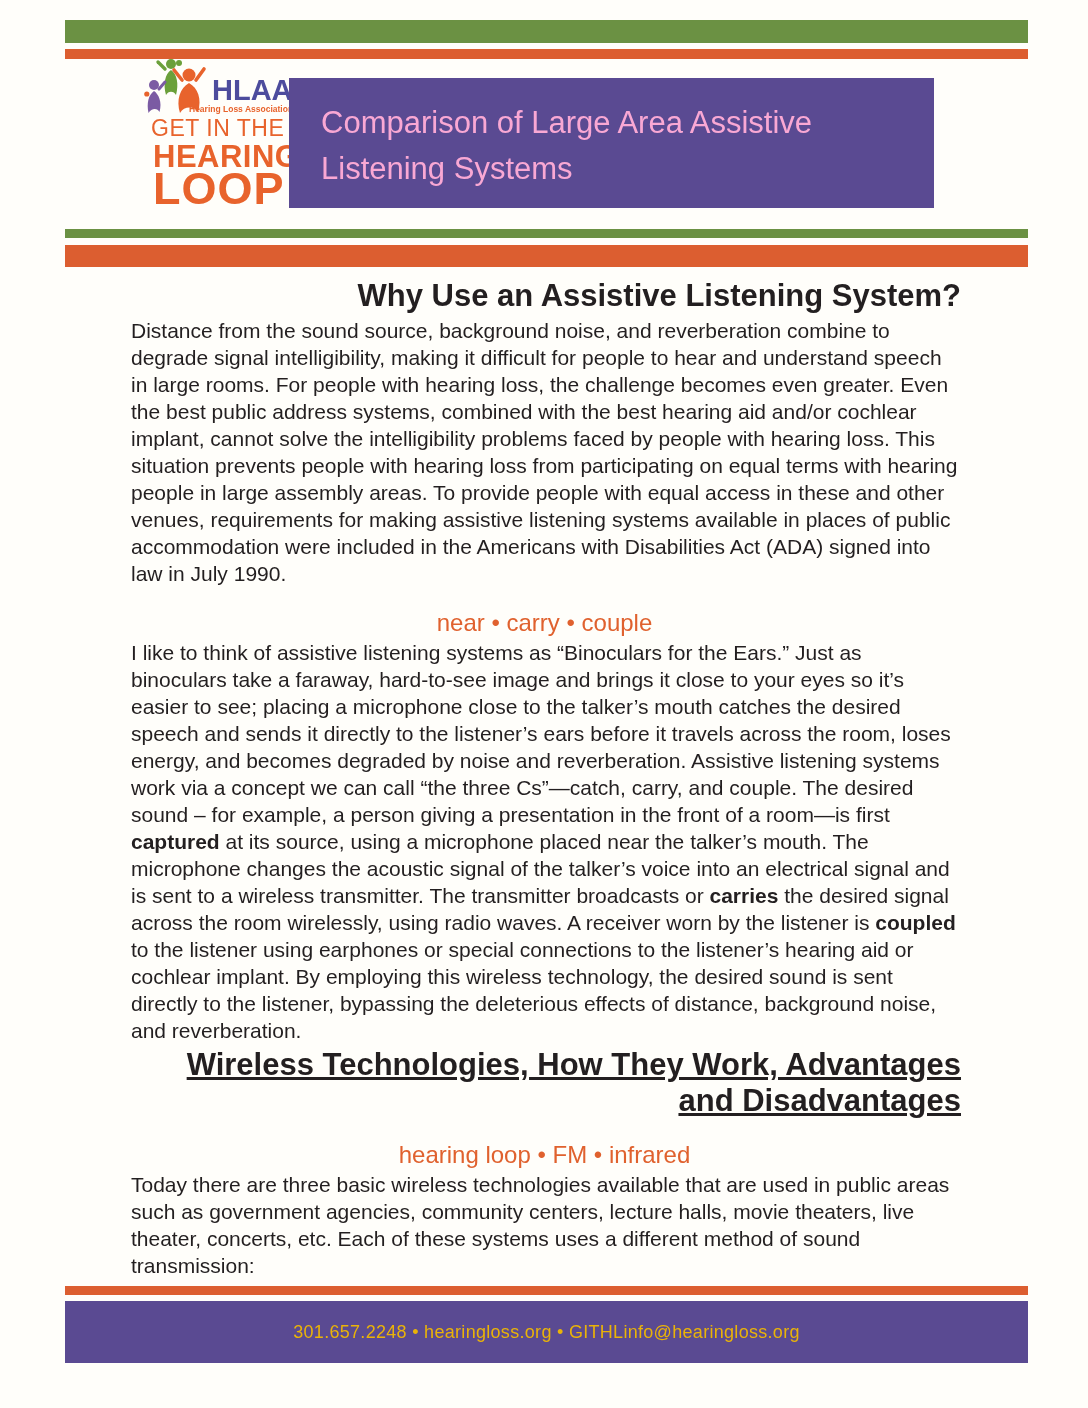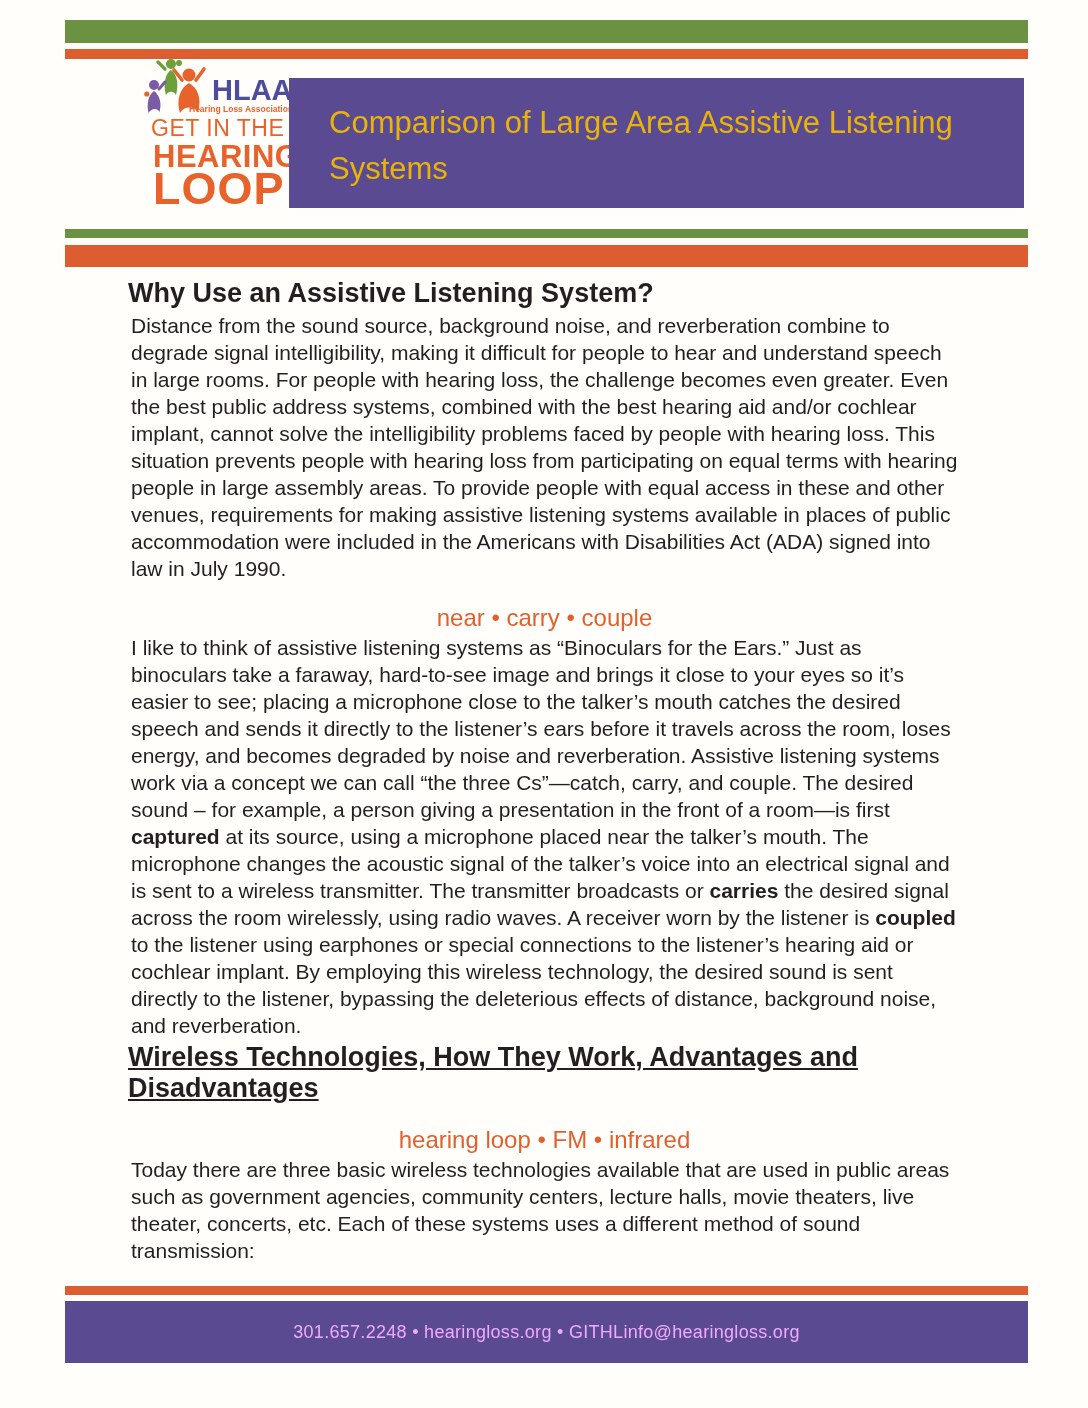--- a/index.html
+++ b/index.html
@@ -35,44 +35,44 @@
   .logo-line2 {
     position:absolute; left:9px; top:83px; font-size:31px; line-height:31px;
     font-weight:700; letter-spacing:0.5px; color:var(--logo_orange,#e8632c);
   }
   .logo-line3 {
     position:absolute; left:9px; top:108px; font-size:45px; line-height:45px;
     font-weight:700; letter-spacing:1px; color:var(--logo_orange,#e8632c);
   }
 
   .title-box {
-    position:absolute; left:289px; top:78px; width:735px; height:130px;
-    box-sizing:border-box; padding:22px 60px 0 40px;
-    background:var(--purple,#5a4a92); color:#eab308;
+    position:absolute; left:289px; top:78px; width:645px; height:130px;
+    box-sizing:border-box; padding:22px 60px 0 32px;
+    background:var(--purple,#5a4a92); color:#f9a8d4;
     font-size:31px; line-height:46px; font-weight:400;
   }
 
   .content { position:absolute; left:128px; top:278px; width:833px; }
-  .content h2 { font-size:27px; font-weight:700; margin:0; color:var(--body_text,#231f20); }
+  .content h2 { font-size:31px; font-weight:700; margin:0; color:var(--body_text,#231f20);text-align:right; }
   .content p  { font-size:21px; line-height:27px; margin:3px; font-weight:400; }
   .h-first  { margin-top:14px; }
   .p-first  { margin-top:12px; }
   .h-second { margin-top:24px; }
   .tagline  {
     margin-top:22px; text-align:center; font-size:24px; line-height:27px;
     color:var(--orange_text,#e0612e);
   }
   .p-second { margin-top:26px; }
   .h-third  { margin-top:22px;text-decoration:underline; }
   .tagline2 { }
   .p-third  { margin-top:27px; }
 
   .footer-purple {
     position:absolute; left:65px; top:1301px; width:963px; height:62px;
-    background:var(--purple,#5a4a92); color:#f0abfc;
+    background:var(--purple,#5a4a92); color:#eab308;
     display:flex; align-items:center; justify-content:center;
     font-size:18px; letter-spacing:0.3px;
   }
 </style>
 </head>
 <body>
 
 <div class="page">
 
   <div class="bar bar-green-top"></div>

